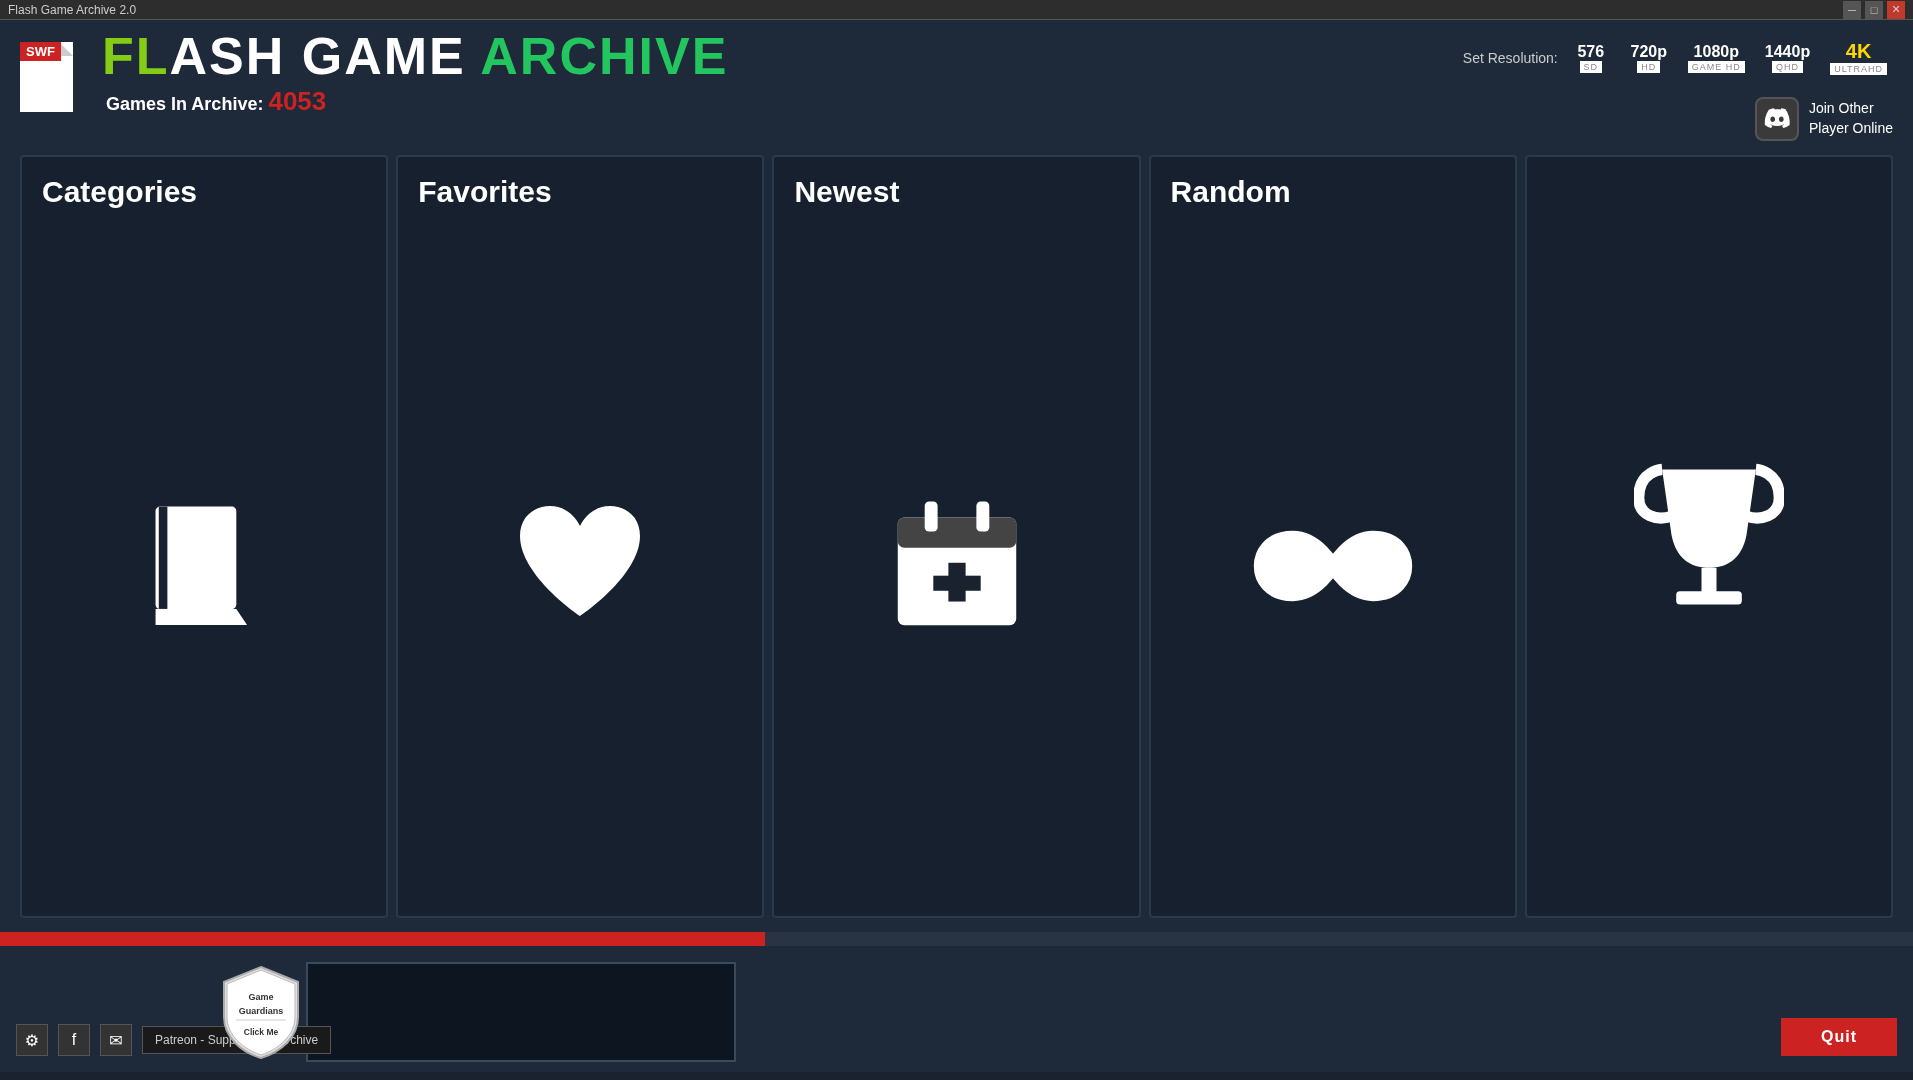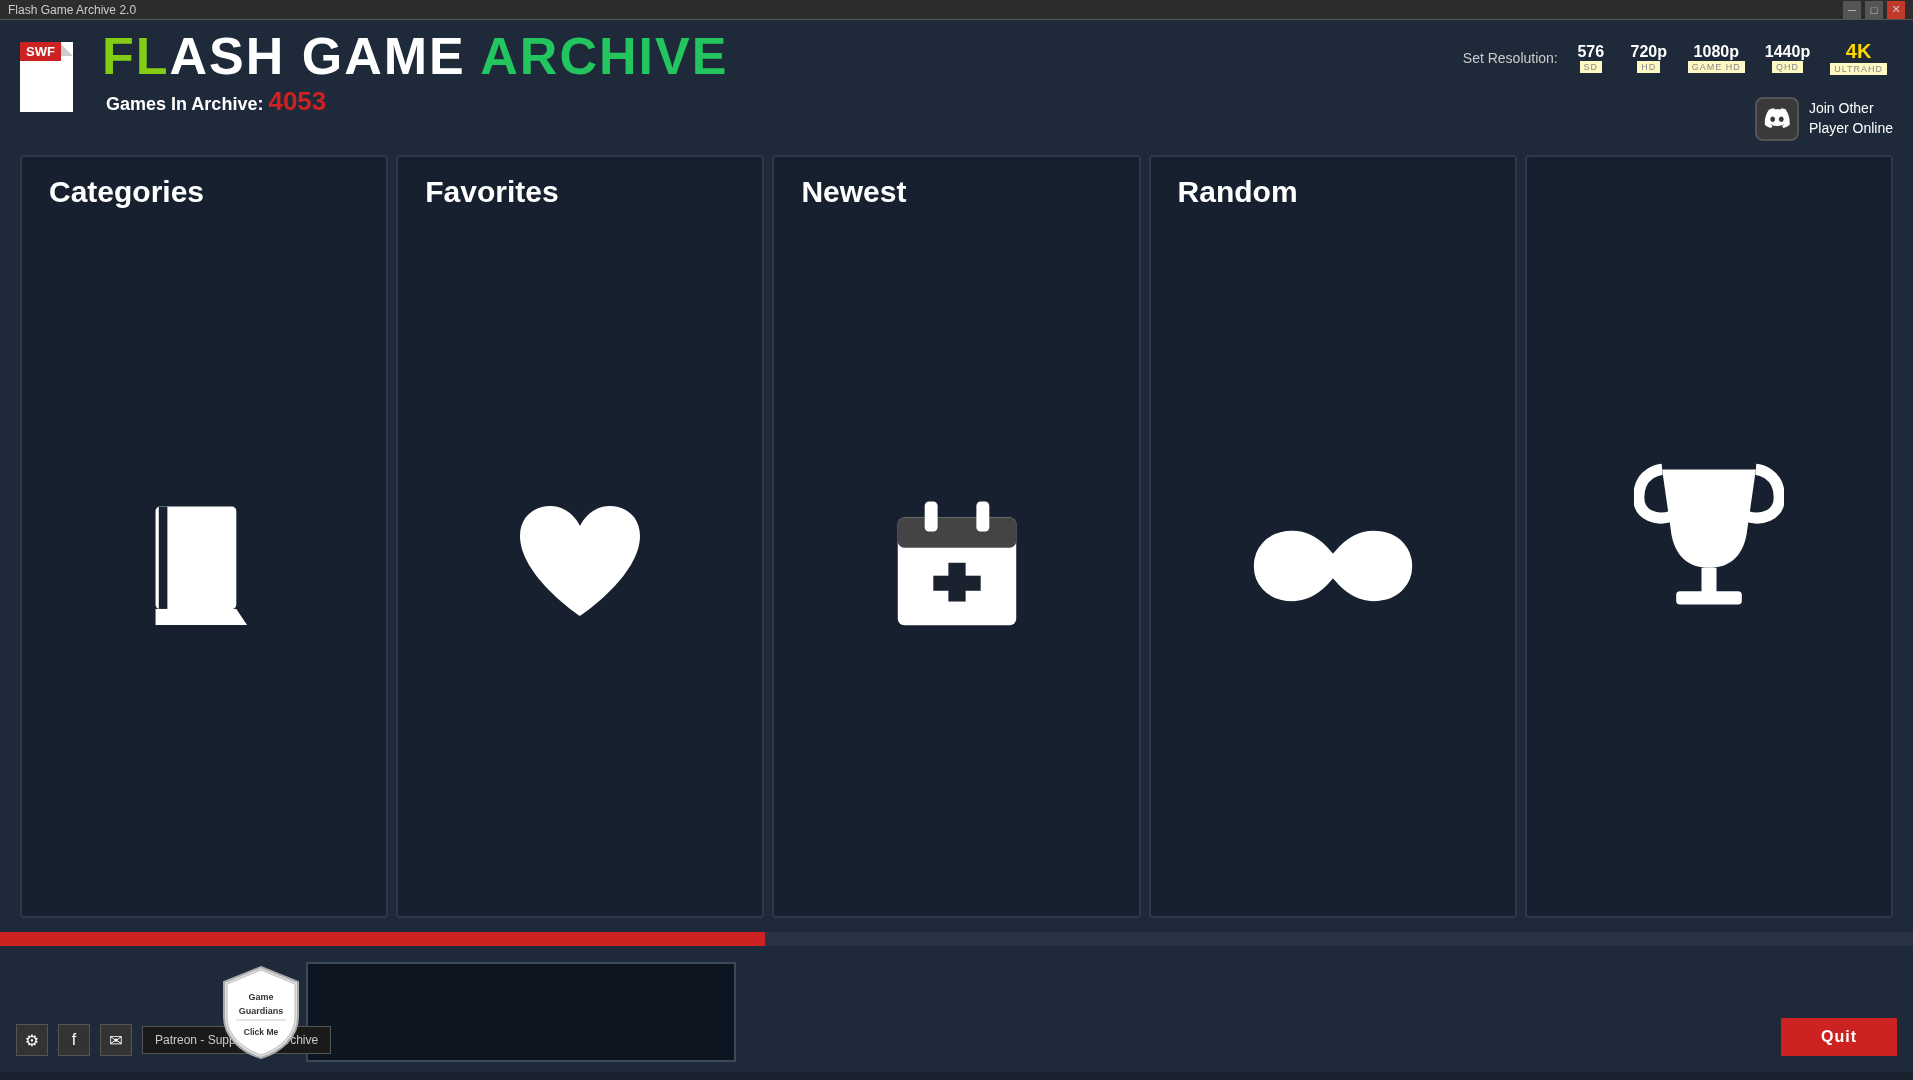--- a/index.html
+++ b/index.html
@@ -156,21 +156,21 @@
       min-width: 50px;
     }
     .res-option .res-num {
       font-size: 16px;
       font-weight: bold;
       color: white;
     }
     .res-option .res-sub {
       font-size: 9px;
       color: #888;
-      background: #fef9c3;
+      background: #ffffff;
       padding: 1px 4px;
       letter-spacing: 1px;
     }
     .res-option.res-4k .res-num {
       color: #ffd700;
       font-size: 20px;
     }
     .res-option.res-4k .res-sub {
       color: #888;
     }
@@ -223,21 +223,21 @@
       flex-direction: column;
       cursor: pointer;
       position: relative;
       overflow: hidden;
       min-height: 420px;
     }
     .card-title {
       font-size: 30px;
       font-weight: bold;
       color: white;
-      padding: 18px 27px 10px;
+      padding: 18px 20px 10px;
     }
     .card-icon-area {
       display: flex;
       align-items: center;
       justify-content: center;
       flex: 1;
       padding: 20px;
     }
 
     

